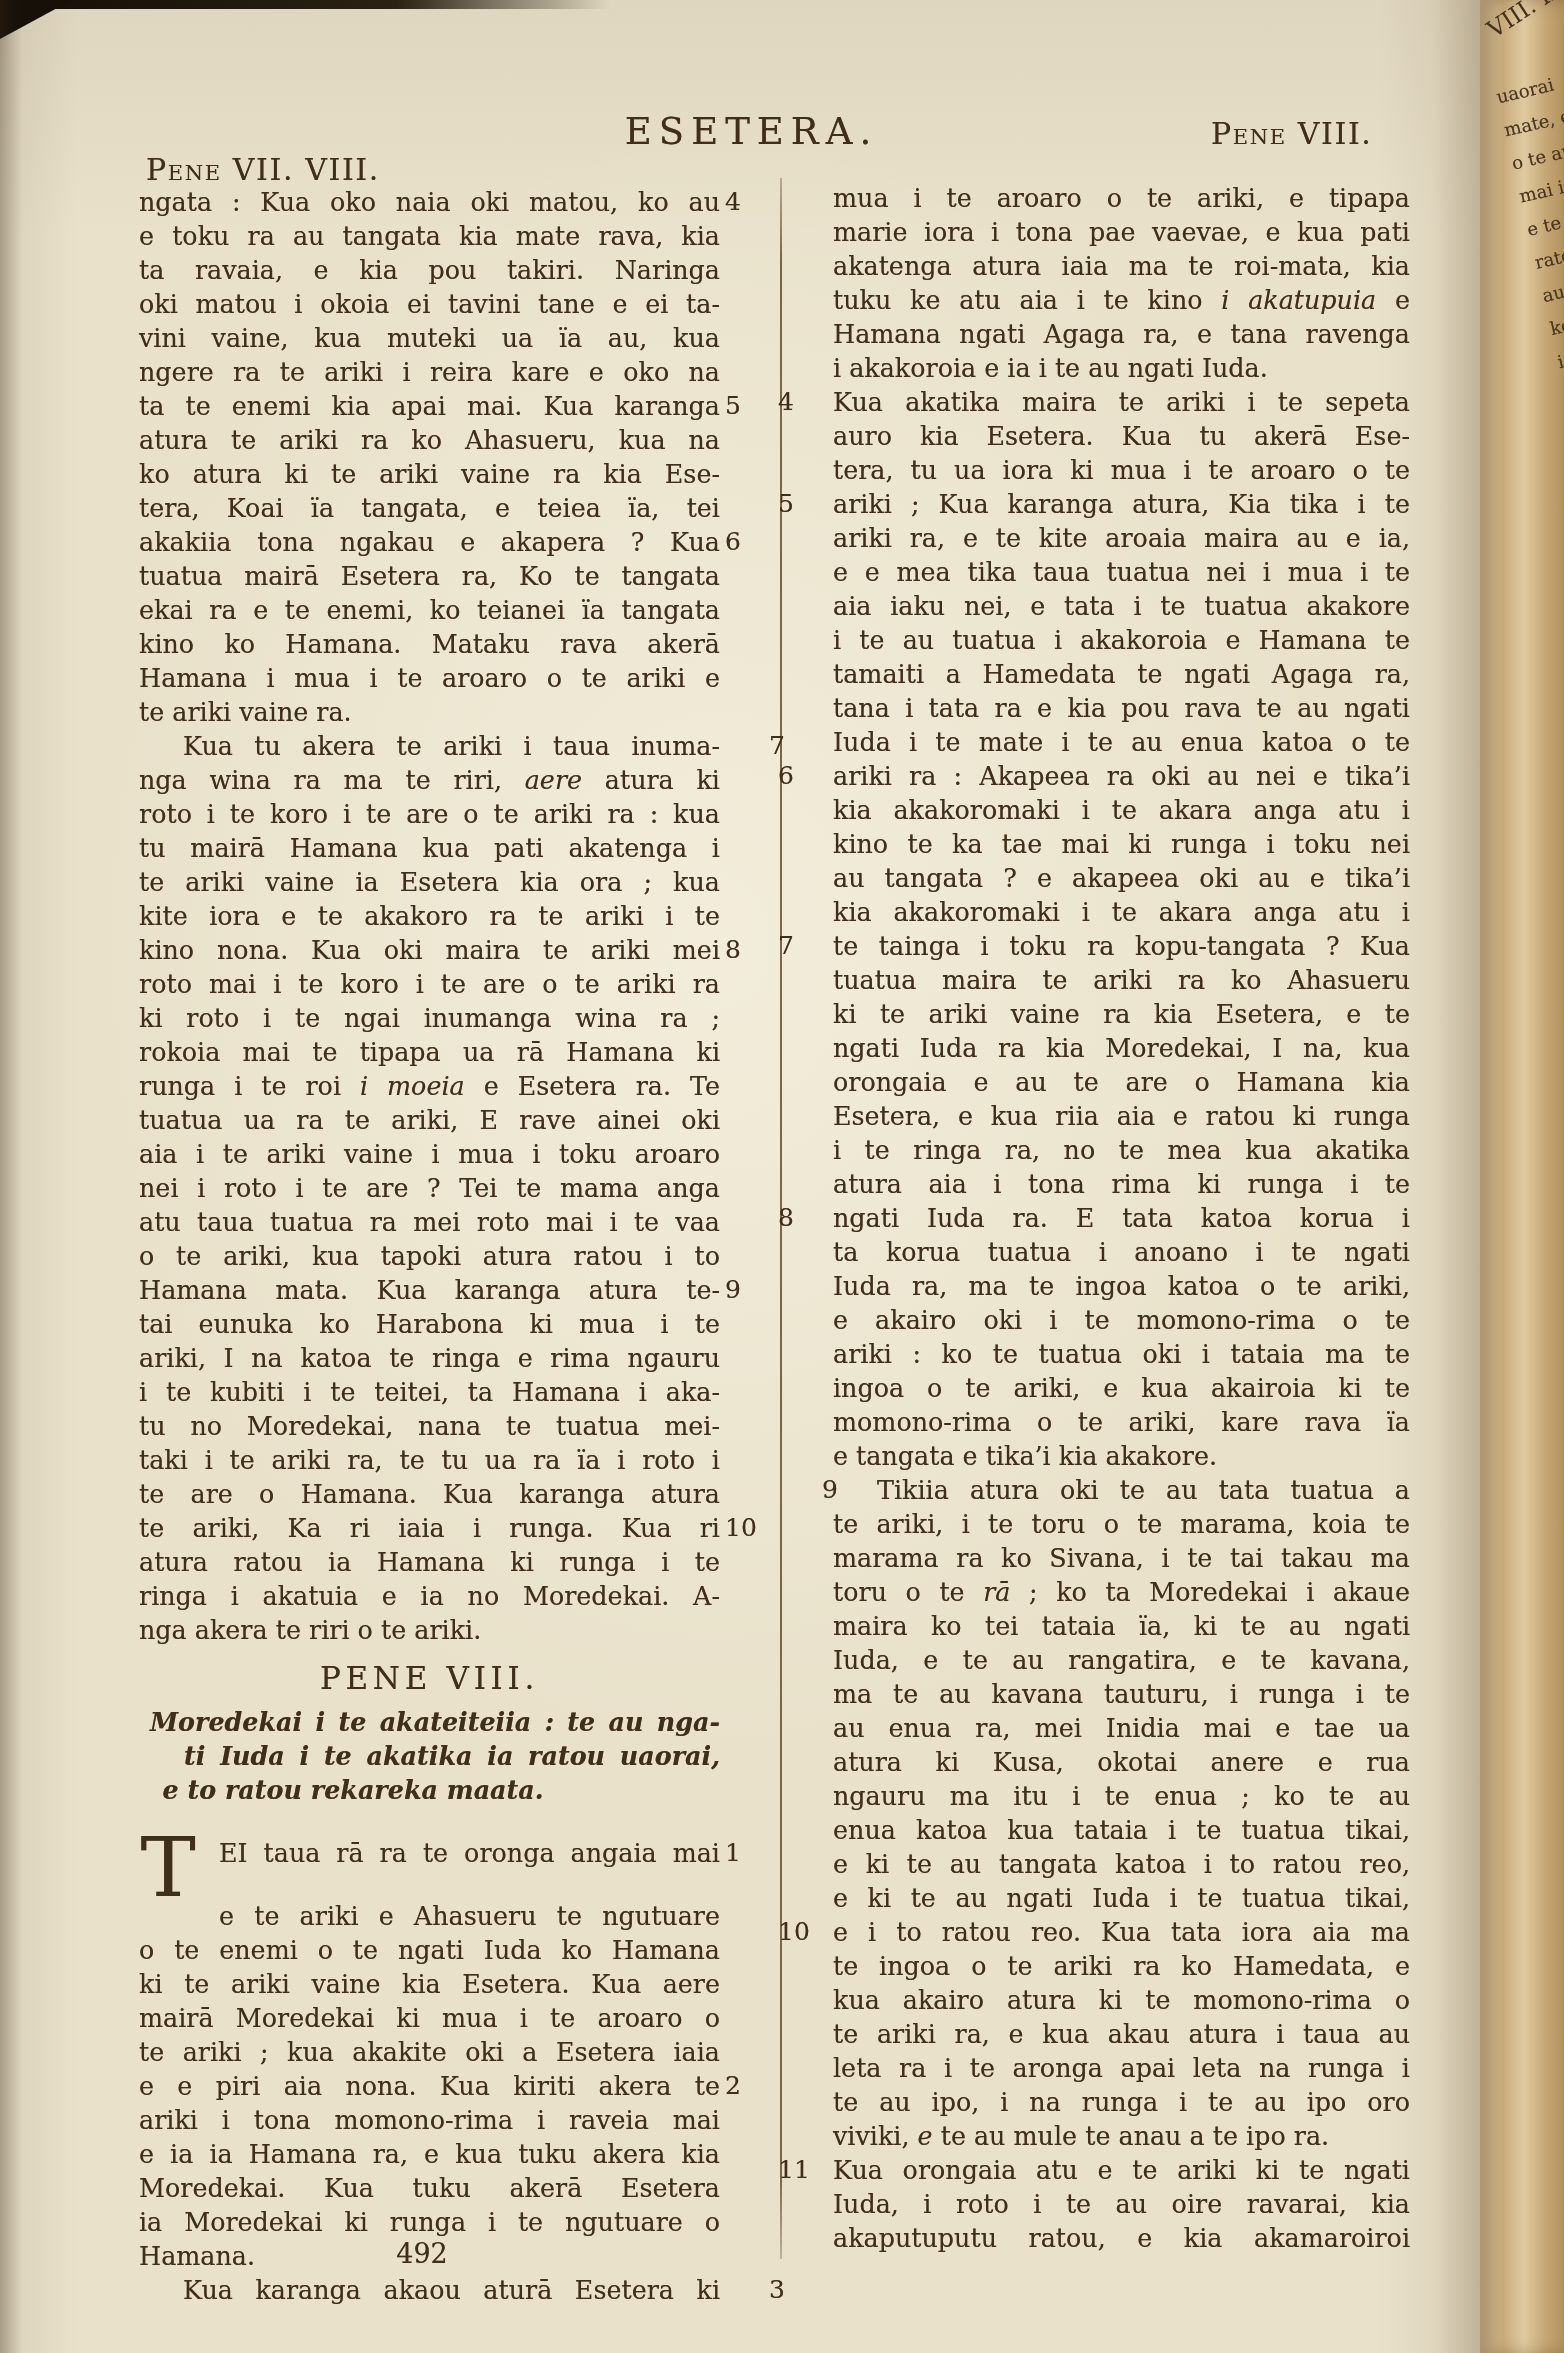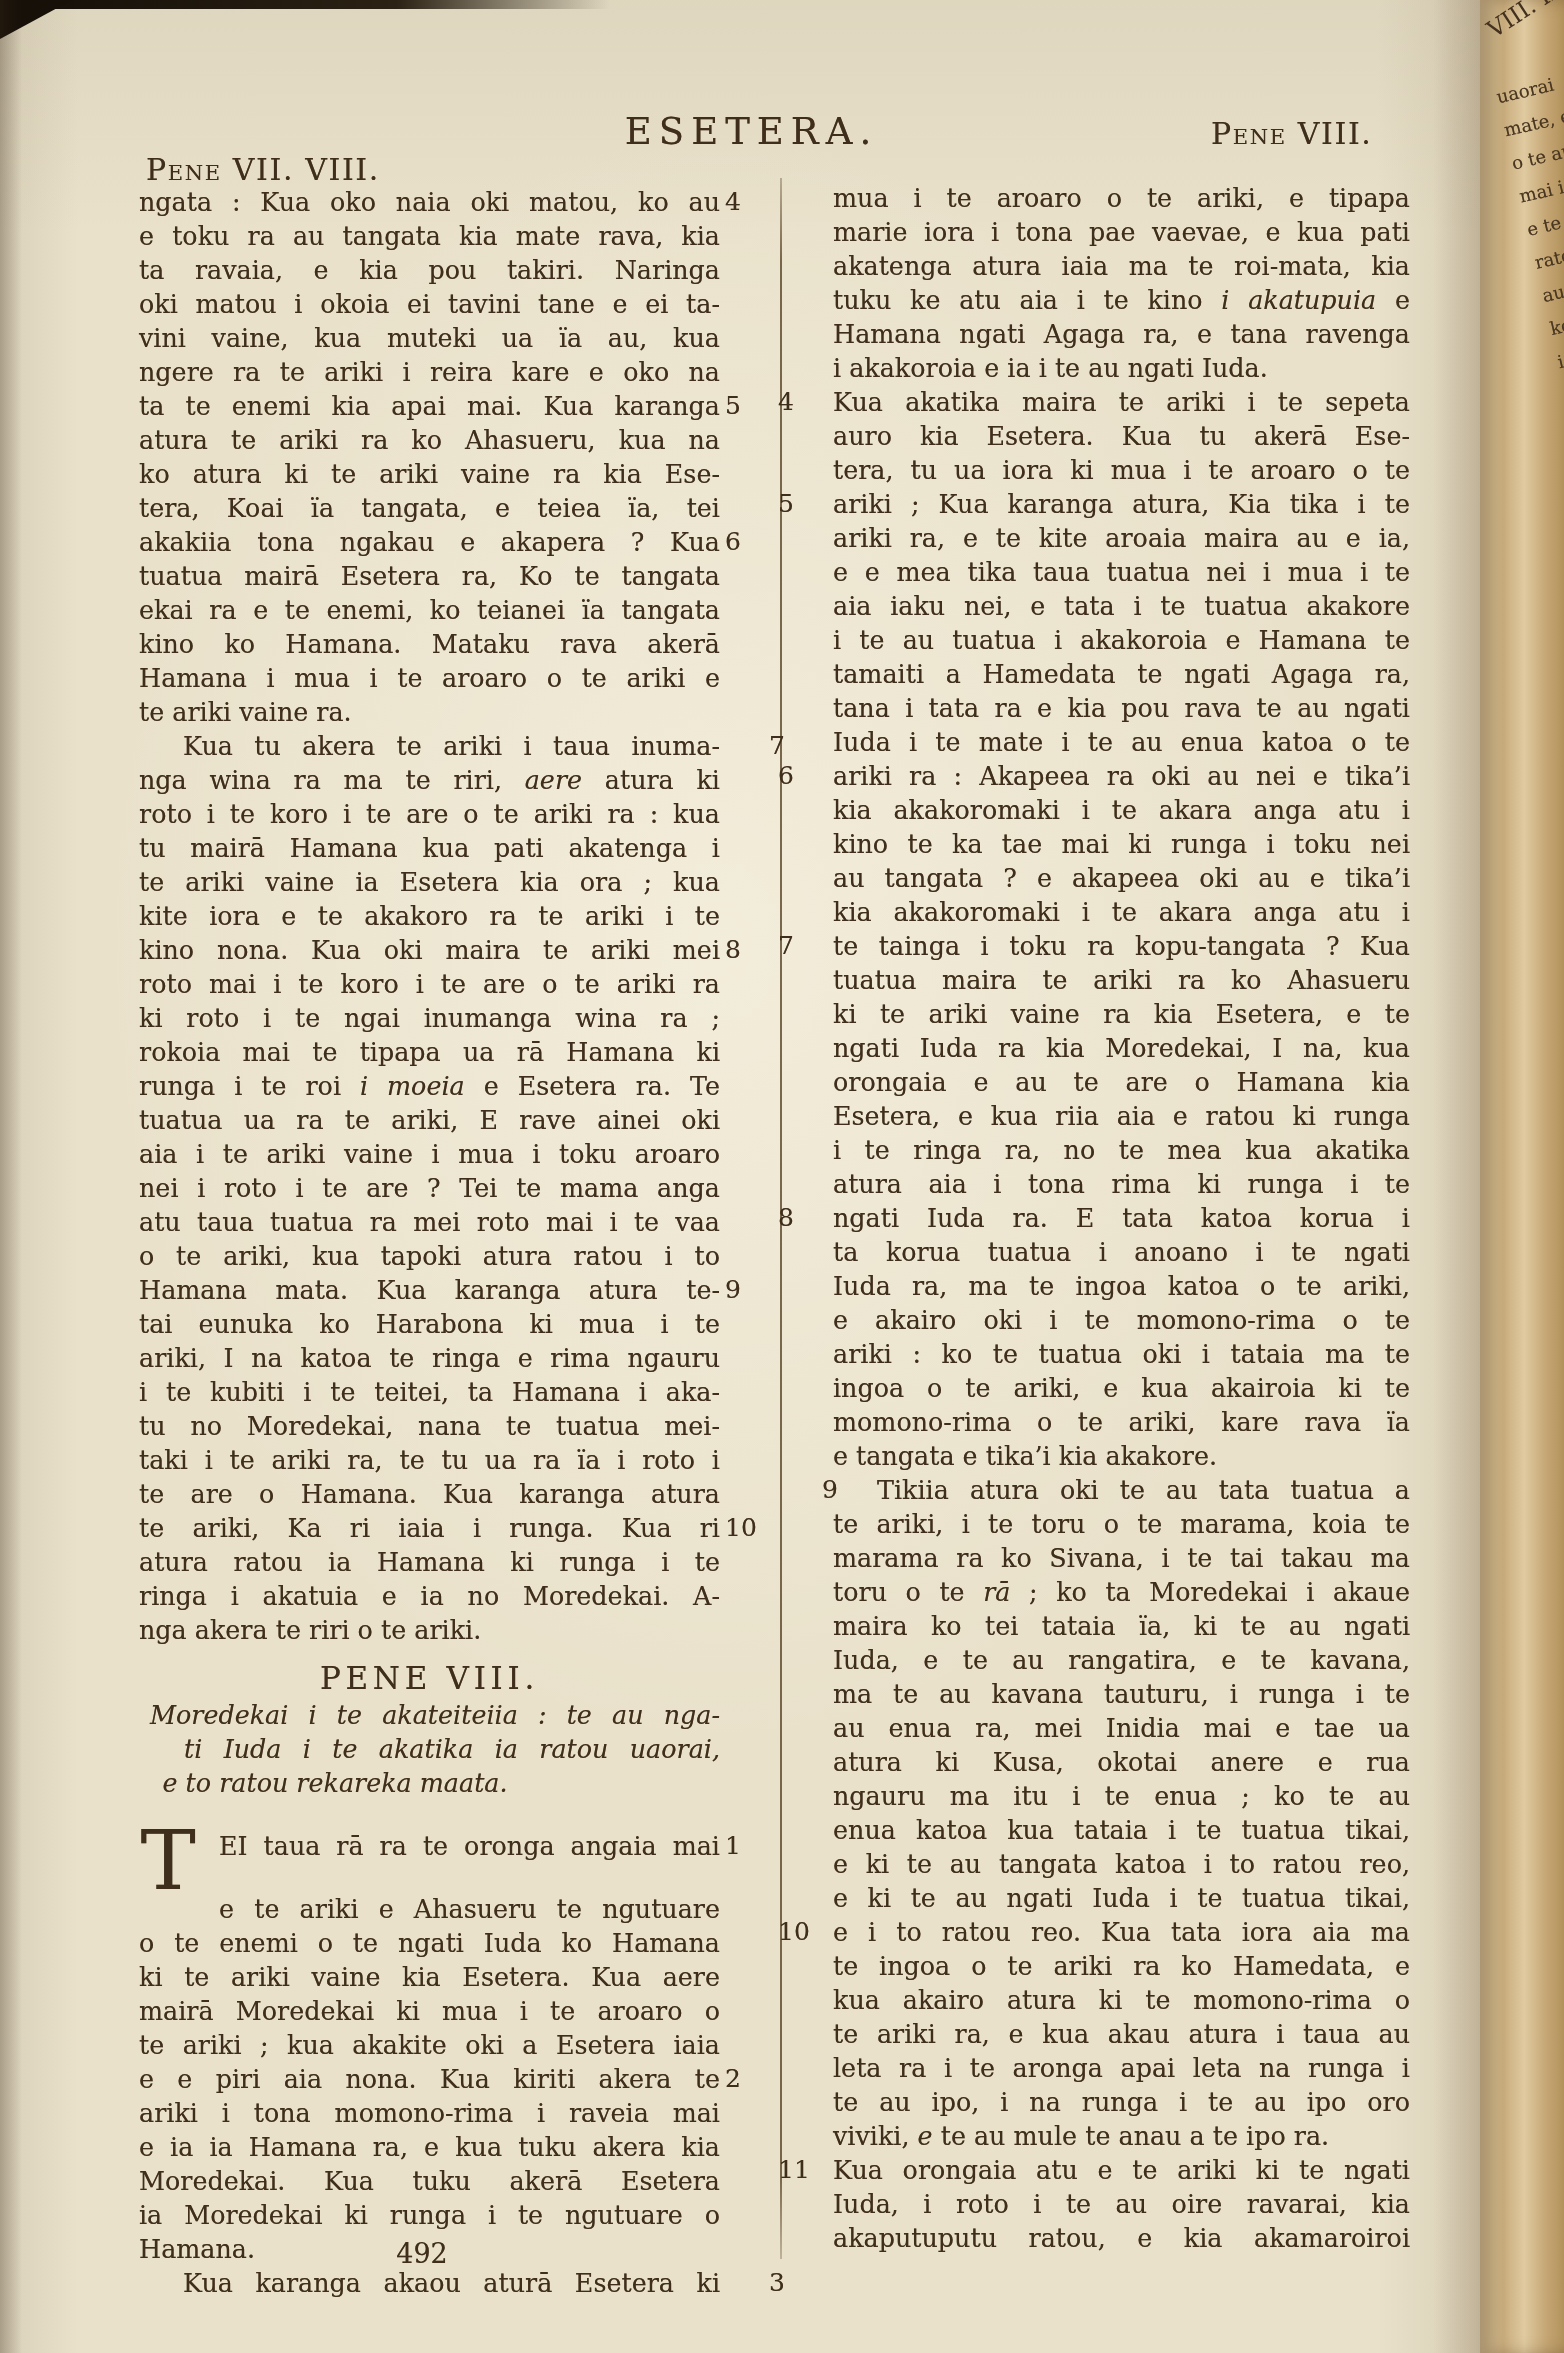--- a/index.html
+++ b/index.html
@@ -27,21 +27,21 @@
   #col-right{left:833px;top:181px;width:577px;}
   .line{position:relative;height:34px;line-height:34px;text-align:justify;text-align-last:justify;}
   .line.end{text-align-last:left;}
   .line.indent{text-indent:44px;}
   .line.pad{padding-left:80px;margin-top:29px;}
   .verse{position:absolute;top:0;font-size:25px;line-height:inherit;font-style:normal;}
   #col-left .verse{right:-63px;width:58px;text-align:center;}
   #col-right .verse{left:-55px;width:45px;text-align:left;}
   .chap-heading{height:36px;line-height:36px;margin-top:12.5px;margin-bottom:0;
     text-align:center;text-align-last:center;font-size:31px;letter-spacing:4.7px;}
-  .sum-block{margin-top:2px;}
+  .sum-block{margin-top:9px;font-weight:bold;}
   .line.sum{height:34px;line-height:34px;font-style:italic;}
   .line.s1{padding-left:11px;}
   .line.s2{padding-left:45px;}
   .line.s3{padding-left:23.5px;text-align-last:left;}
   .para{position:relative;margin-top:9.4px;}
   .dropcap{position:absolute;left:1.6px;top:-6.3px;font-size:83px;line-height:77px;}
   .page-num{position:absolute;left:336px;top:2238px;width:172px;text-align:center;font-size:27px;}
   
   .gutter-shadow{position:absolute;right:85px;top:0;width:47px;height:100%;
     background:linear-gradient(to right, rgba(0,0,0,0), rgba(105,80,45,.22));}

